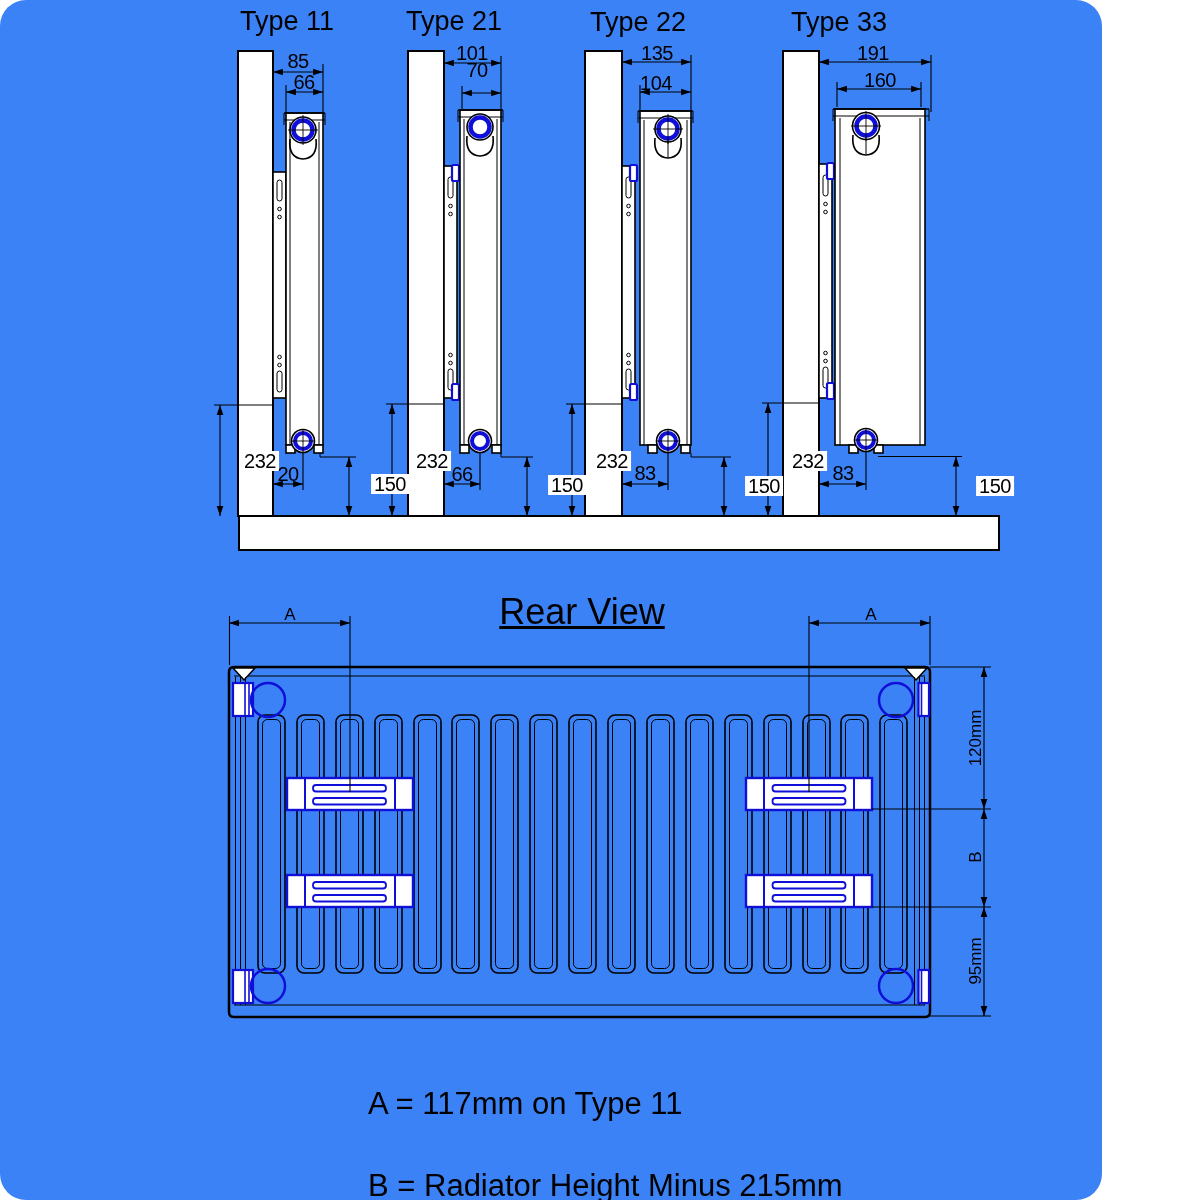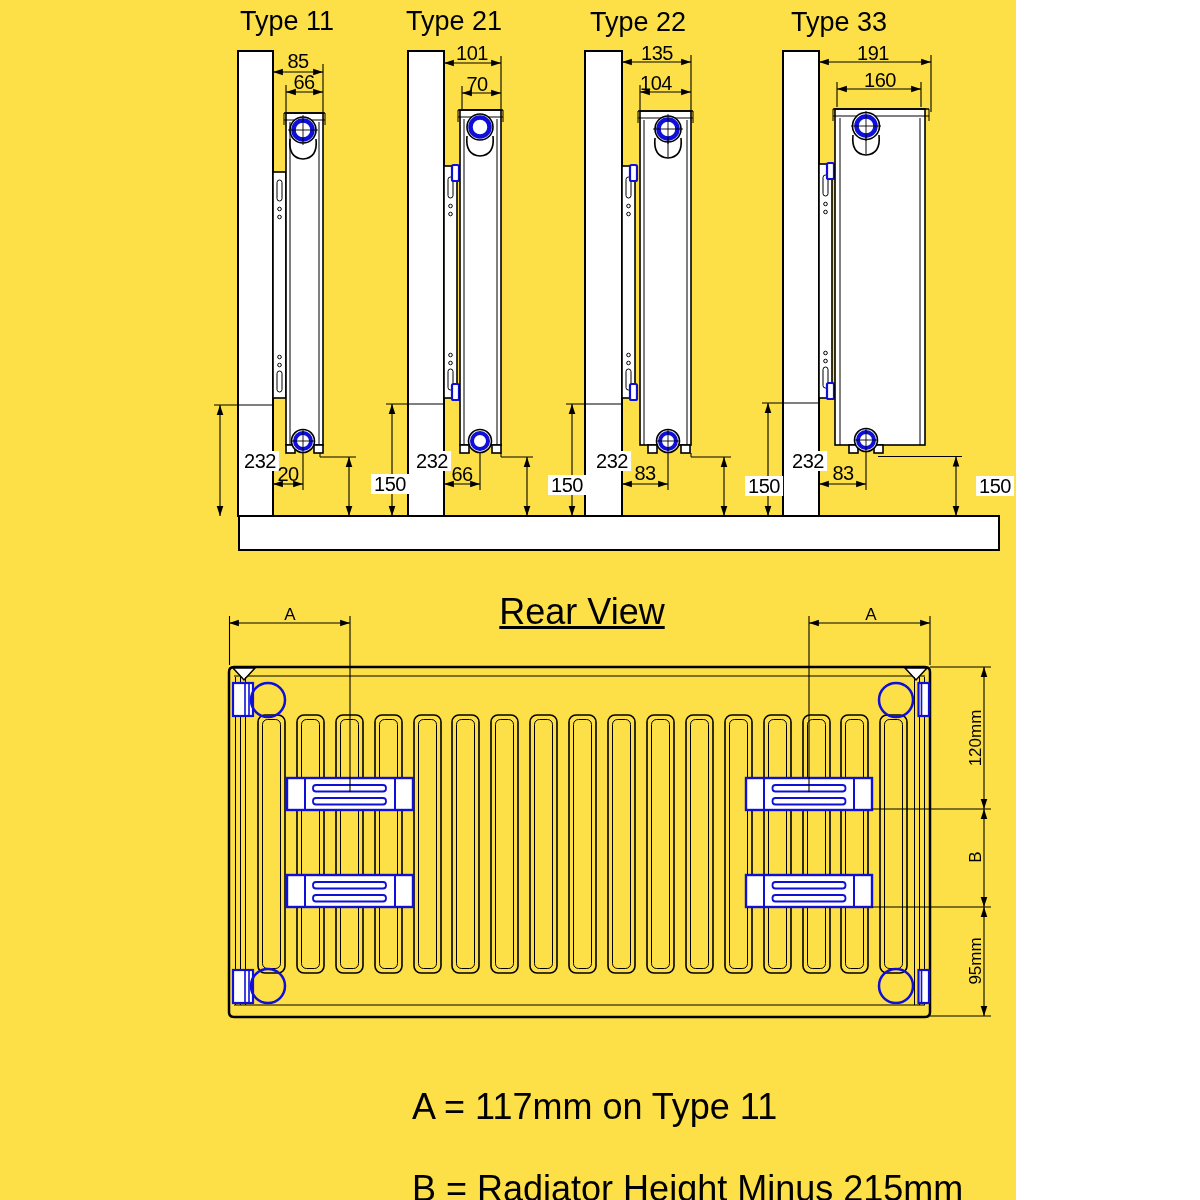--- a/index.html
+++ b/index.html
@@ -1,26 +1,26 @@
 <!DOCTYPE html>
 <html><head>
 <meta charset="utf-8">
 <style>
   html,body{margin:0;padding:0;background:#fff;}
-  #canvas{position:relative;width:1016px;height:1200px;background:#fde047;overflow:hidden;
-          font-family:"Liberation Sans",sans-serif;color:#000;}
+  #canvas{position:relative;width:1102px;height:1200px;background:#3b82f6;overflow:hidden;
+          font-family:"Liberation Sans",sans-serif;color:#000;border-radius:26px;}
   svg{position:absolute;left:0;top:0;}
   .lbl{position:absolute;transform:translate(-50%,-50%);white-space:nowrap;line-height:1;color:#000;}
   .dimtxt{font-size:20px;letter-spacing:-0.5px;}
   .bg{background:#fff;padding:0 3px;margin-left:40px;}
   .rot{transform:translate(-50%,-50%) rotate(-90deg);}
   .ttl{font-size:27px;}
   .big{font-size:36px;text-decoration:underline;}
   .atxt{font-size:17px;}
-  .note{position:absolute;font-size:36px;white-space:nowrap;color:#000;margin-left:44px;}
+  .note{position:absolute;font-size:31px;white-space:nowrap;color:#000;}
   .s25{stroke:#000;stroke-width:2.5;fill:none}
   .s15{stroke:#000;stroke-width:1.6;fill:none}
   .s1{stroke:#000;stroke-width:1;fill:none}
   .dim{stroke:#000;stroke-width:1.1;fill:none}
   .wf{fill:#fff;stroke:#000;stroke-width:2}
   .wf15{fill:#fff;stroke:#000;stroke-width:1.6}
   .bl{stroke:#0f0fd8;fill:none}
   .blf{fill:#fff;stroke:#0f0fd8}
 </style>
 </head>
@@ -326,21 +326,21 @@
   <div class="lbl ttl" style="left:638px;top:22px">Type 22</div>
   <div class="lbl ttl" style="left:839px;top:22px">Type 33</div>
 
   <div class="lbl dimtxt" style="left:298px;top:61px">85</div>
   <div class="lbl dimtxt" style="left:304px;top:82px">66</div>
   <div class="lbl dimtxt bg" style="left:220px;top:461px">232</div>
   <div class="lbl dimtxt" style="left:288px;top:474px">20</div>
   <div class="lbl dimtxt bg" style="left:350px;top:484px">150</div>
 
   <div class="lbl dimtxt" style="left:472px;top:53px">101</div>
-  <div class="lbl dimtxt" style="left:477px;top:84px">70</div>
+  <div class="lbl dimtxt" style="left:477px;top:70px">70</div>
   <div class="lbl dimtxt bg" style="left:392px;top:461px">232</div>
   <div class="lbl dimtxt" style="left:462px;top:474px">66</div>
   <div class="lbl dimtxt bg" style="left:527px;top:485px">150</div>
 
   <div class="lbl dimtxt" style="left:657px;top:53px">135</div>
   <div class="lbl dimtxt" style="left:656px;top:83px">104</div>
   <div class="lbl dimtxt bg" style="left:572px;top:461px">232</div>
   <div class="lbl dimtxt" style="left:645px;top:473px">83</div>
   <div class="lbl dimtxt bg" style="left:724px;top:486px">150</div>
 

